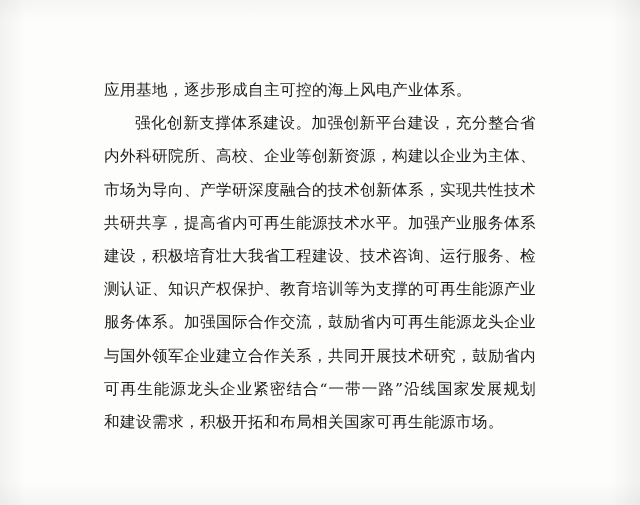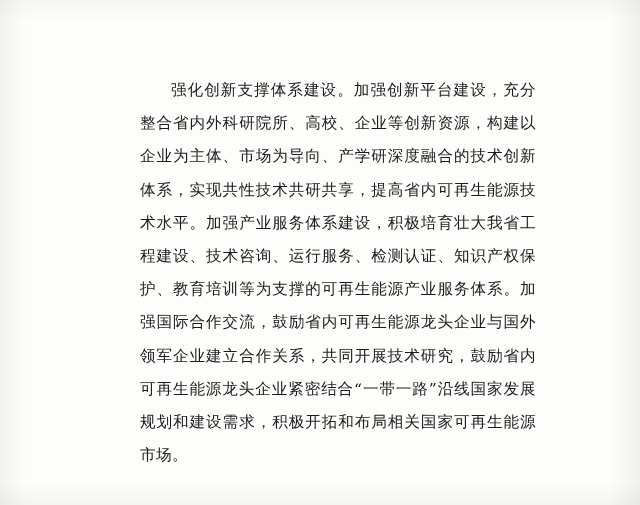--- a/index.html
+++ b/index.html
@@ -42,27 +42,27 @@
     margin: 0 0 0 0;
     color: #1b1b1b;
     font-size: 15.6px;
     line-height: 33.2px;
     letter-spacing: 0.4px;
     text-align: justify;
     text-justify: inter-character;
   }
   .para.first-line-indent {
     text-indent: 31px;
-    margin-left: 36px;
   }
   .p-gap {
     height: 0px;
   }
 </style>
 </head>
 <body>
 
 <div class="page">
   <div class="text-block">
+    <p class="para">应用基地，逐步形成自主可控的海上风电产业体系。</p>
     <div class="p-gap"></div>
     <p class="para first-line-indent">强化创新支撑体系建设。加强创新平台建设，充分整合省内外科研院所、高校、企业等创新资源，构建以企业为主体、市场为导向、产学研深度融合的技术创新体系，实现共性技术共研共享，提高省内可再生能源技术水平。加强产业服务体系建设，积极培育壮大我省工程建设、技术咨询、运行服务、检测认证、知识产权保护、教育培训等为支撑的可再生能源产业服务体系。加强国际合作交流，鼓励省内可再生能源龙头企业与国外领军企业建立合作关系，共同开展技术研究，鼓励省内可再生能源龙头企业紧密结合“一带一路”沿线国家发展规划和建设需求，积极开拓和布局相关国家可再生能源市场。</p>
   </div>
 </div>
 
 </body></html>

